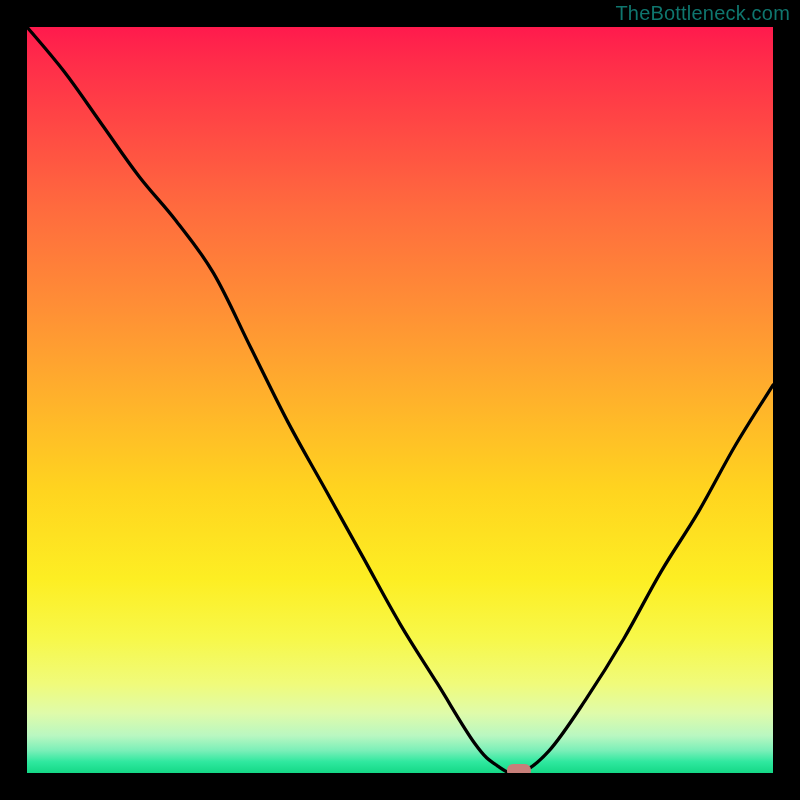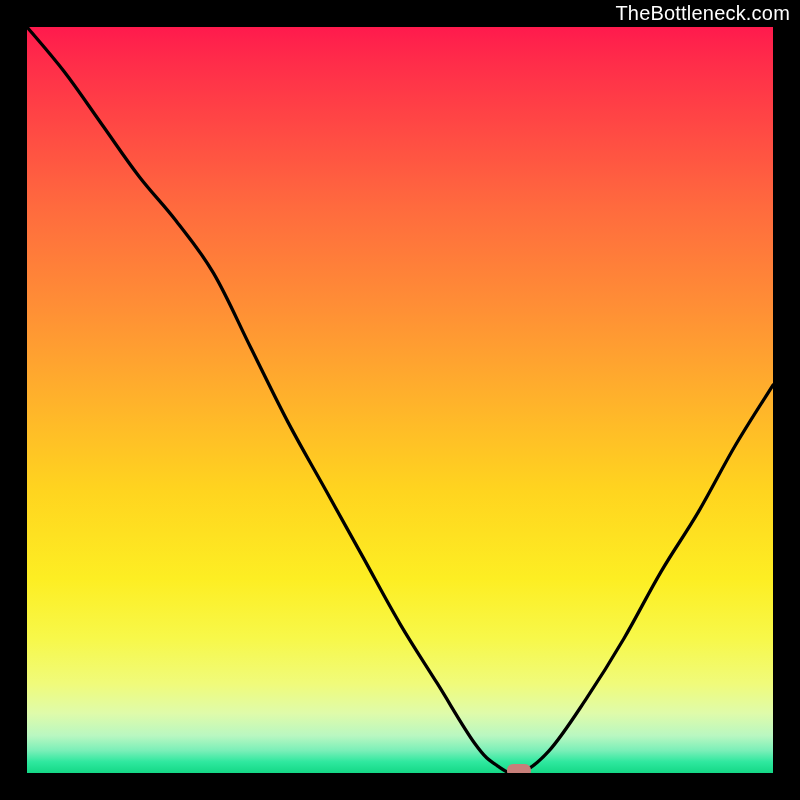--- a/index.html
+++ b/index.html
@@ -46,21 +46,21 @@
       #b9f7c1 95%,
       #7aefb8 97%,
       #2fe89f 98.5%,
       #14d886 100%
     );
   }
   .watermark {
     position: absolute;
     top: 2px;
     right: 10px;
-    color: #ffffff;
+    color: #0f766e;
     font-size: 20px;
     font-weight: 500;
     letter-spacing: 0.2px;
     user-select: none;
     text-align: center;
   }
   .marker {
     position: absolute;
     width: 24px;
     height: 13px;

